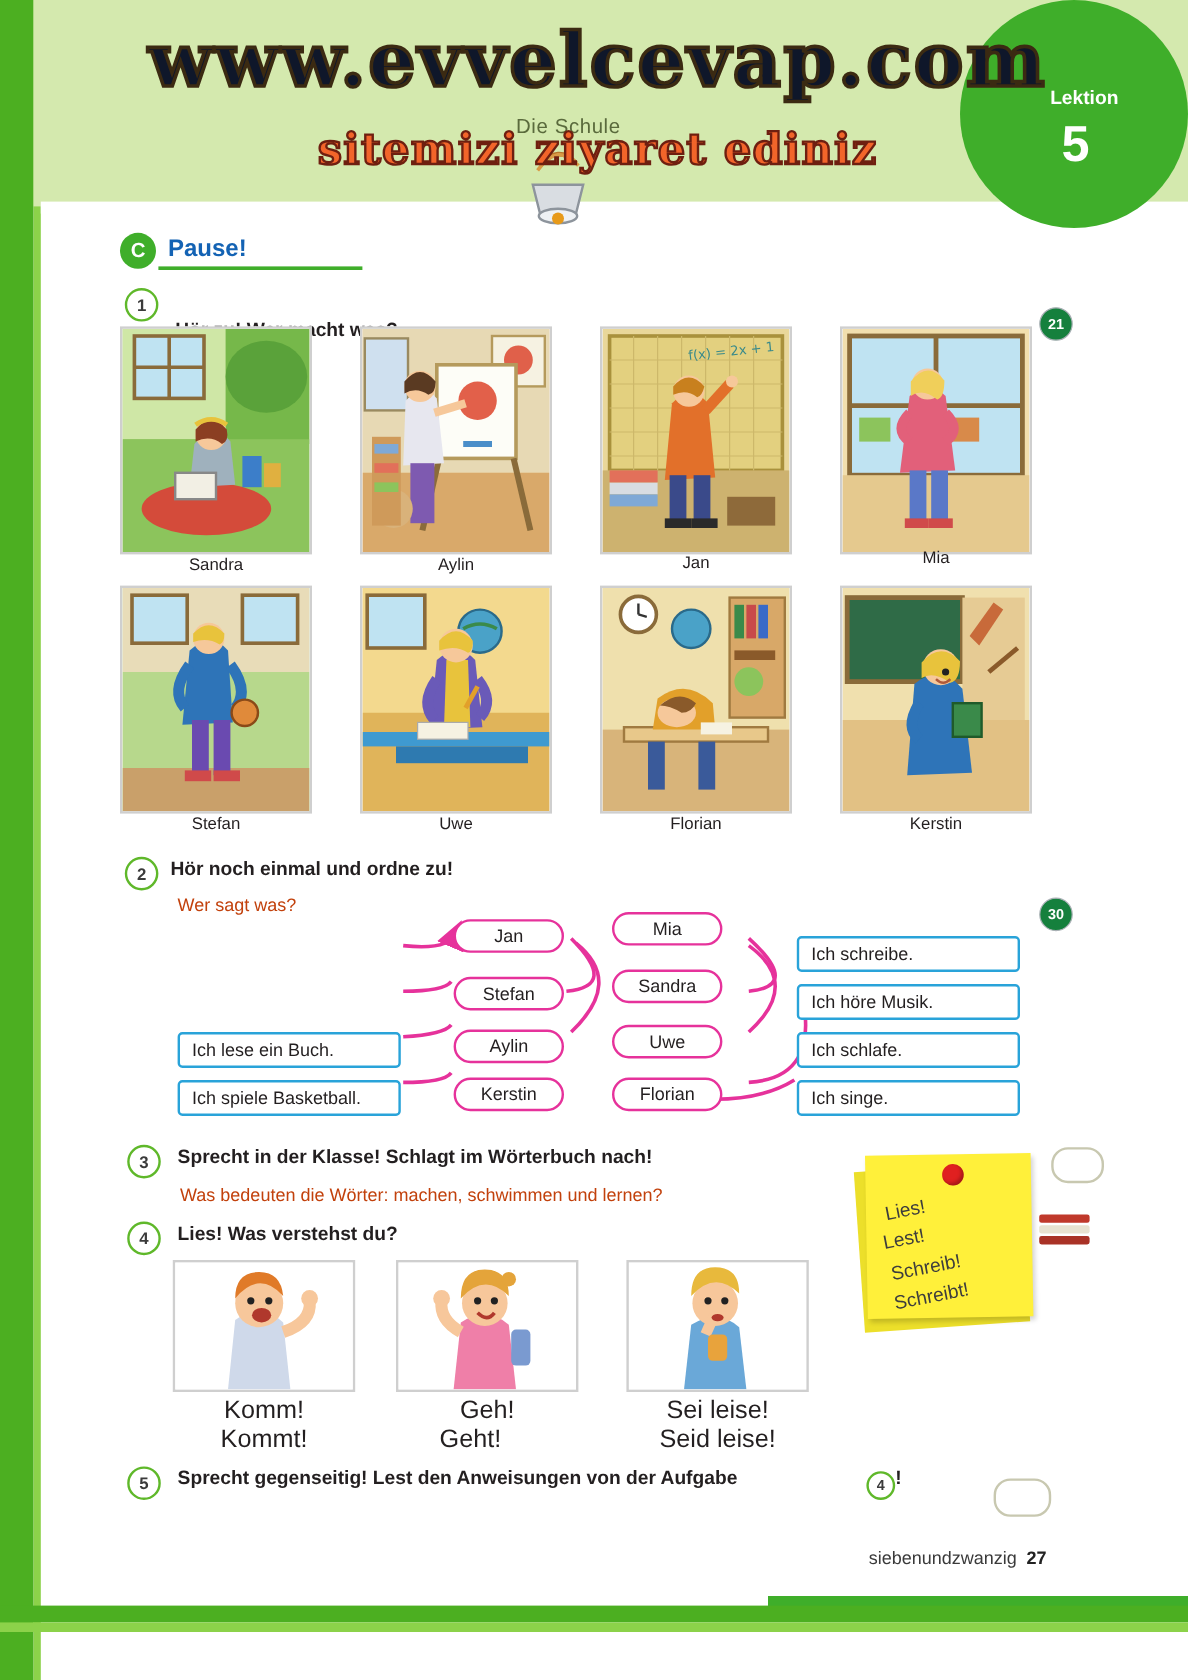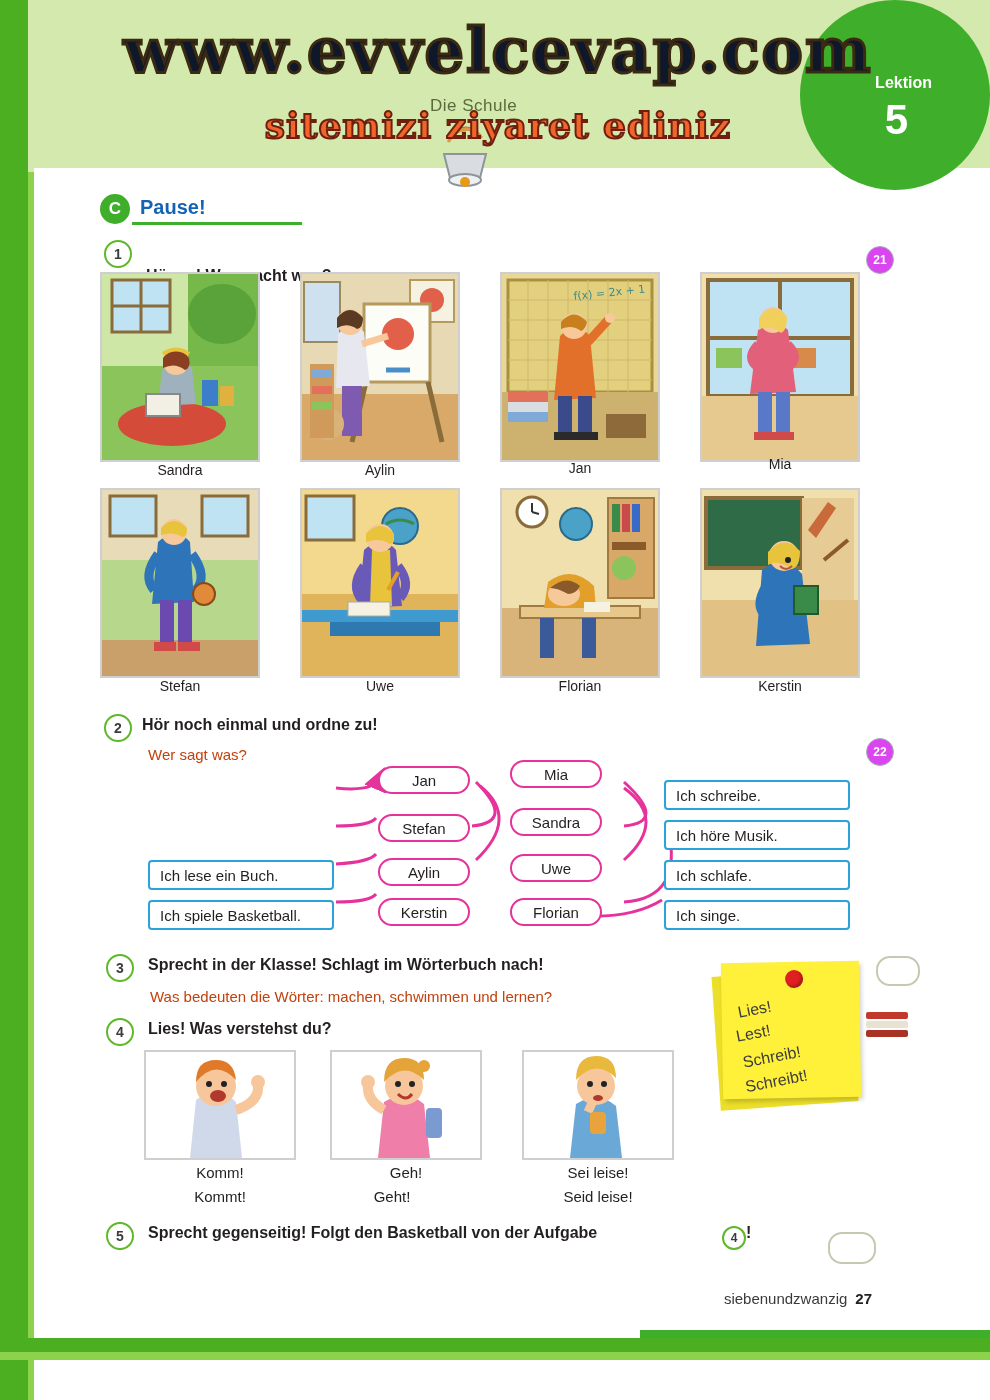--- a/index.html
+++ b/index.html
@@ -119,23 +119,24 @@
     display:flex;align-items:center;justify-content:center;
   }
   .taskhead{
     position:absolute; font-size:16px; font-weight:bold; color:#231f20;
   }
   .tasksub{
     position:absolute; font-size:15px; color:#c2410c;
   }
   .audio-badge{
     position:absolute; width:26px;height:26px;border-radius:50%;
-    background:#d946ef; color:#fff; font-size:12px; font-weight:bold;
+    background:#15803d; color:#fff; font-size:12px; font-weight:bold;
     display:flex;align-items:center;justify-content:center;
     border:1px solid #a9b0b5;
+    margin-top:10px;
   }
 
   
   .pic{
     position:absolute; width:160px; height:190px;
     border:2px solid #cfcfcf; background:#fff;
     box-sizing:border-box; overflow:hidden;
   }
   .caption{
     position:absolute; width:160px; text-align:center;
@@ -188,21 +189,21 @@
     position:absolute;left:828px;top:1232px;width:44px;height:28px;
     border:2px solid #c8c8b0;border-radius:14px;background:#fff;
   }
 
   
   .pic4{
     position:absolute; width:152px;height:110px;
     border:2px solid #cfcfcf;background:#fff;box-sizing:border-box;overflow:hidden;
   }
   .cap4{
-    position:absolute; width:152px;text-align:center;font-size:15px;color:#231f20;
+    position:absolute; width:152px;text-align:center;font-size:21px;color:#231f20;
   }
 
   
   .bell{position:absolute;left:430px;top:108px;width:70px;height:84px;}
 </style>
 </head>
 <body>
 
 <div class="page">
 
@@ -426,21 +427,21 @@
       <rect x="92" y="96" width="24" height="28" fill="#3a8a4a" stroke="#1f5a2a" stroke-width="2"></rect>
       <circle cx="86" cy="70" r="3" fill="#222"></circle>
       <path d="M78 76 q6 6 12 0" stroke="#b05a3a" stroke-width="2" fill="none"></path>
     </svg>
   </div>
   <div class="caption" style="left:700px;top:678px;">Kerstin</div>
 
   <div class="tasknum" style="left:104px;top:714px;">2</div>
   <div class="taskhead" style="left:142px;top:716px;">Hör noch einmal und ordne zu!</div>
   <div class="tasksub" style="left:148px;top:746px;">Wer sagt was?</div>
-  <div class="audio-badge" style="left:866px;top:738px;">22</div>
+  <div class="audio-badge" style="left:866px;top:738px;">30</div>
 
   <svg class="arrows" width="760" height="180" viewBox="0 0 760 180">
     <g stroke="#e6329b" stroke-width="3" fill="none">
       <path d="M196 28 q38 4 44 -10" marker-end="url(#ah)"></path>
       <path d="M196 66 q34 0 40 -8"></path>
       <path d="M196 104 q34 -2 40 -10"></path>
       <path d="M196 142 q34 0 40 -8"></path>
       <path d="M336 22 q40 40 -4 44"></path>
       <path d="M336 100 q44 -42 4 -74"></path>
       <path d="M484 22 q44 40 0 44"></path>
@@ -541,21 +542,21 @@
       <path d="M72 44 l0 -6" stroke="#f7c79b" stroke-width="7"></path>
       <path d="M64 60 q8 -18 10 -22" stroke="#f7c79b" stroke-width="9" fill="none"></path>
       <ellipse cx="74" cy="46" rx="5" ry="3" fill="#b0382c"></ellipse>
       <rect x="66" y="60" width="16" height="22" rx="4" fill="#e8a33c"></rect>
     </svg>
   </div>
   <div class="cap4" style="left:522px;top:1164px;">Sei leise!</div>
   <div class="cap4" style="left:522px;top:1188px;">Seid leise!</div>
 
   <div class="tasknum" style="left:106px;top:1222px;">5</div>
-  <div class="taskhead" style="left:148px;top:1224px;">Sprecht gegenseitig! Folgt den Basketball von der Aufgabe</div>
+  <div class="taskhead" style="left:148px;top:1224px;">Sprecht gegenseitig! Lest den Anweisungen von der Aufgabe</div>
   <div class="tasknum" style="left:722px;top:1226px;width:20px;height:20px;font-size:12px;">4</div>
   <div class="taskhead" style="left:746px;top:1224px;">!</div>
 
   <div class="bottom-right-green"></div>
   <div class="footer">
     <span>siebenundzwanzig</span><span class="pageno">27</span>
   </div>
   <div class="bottom-green"></div>
   <div class="bottom-green2"></div>
 

